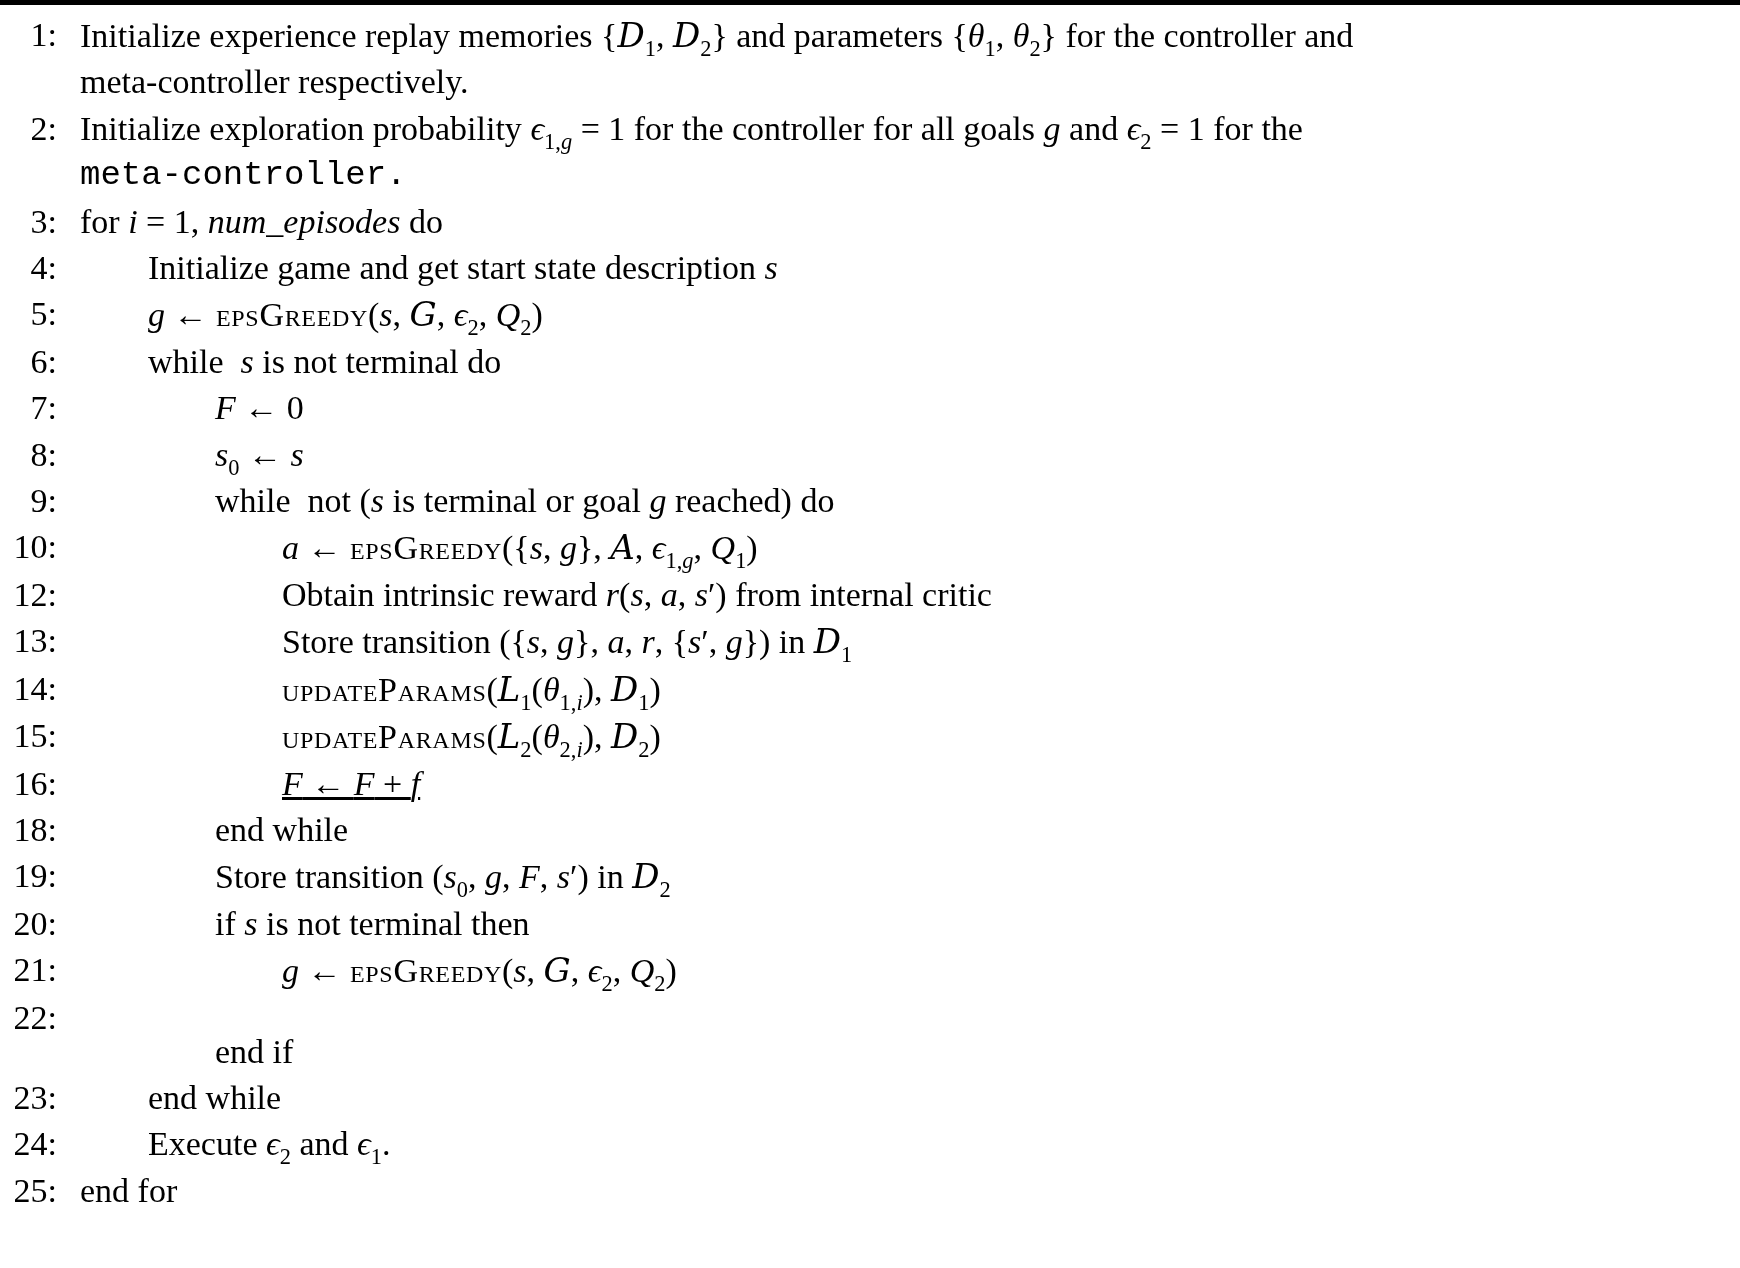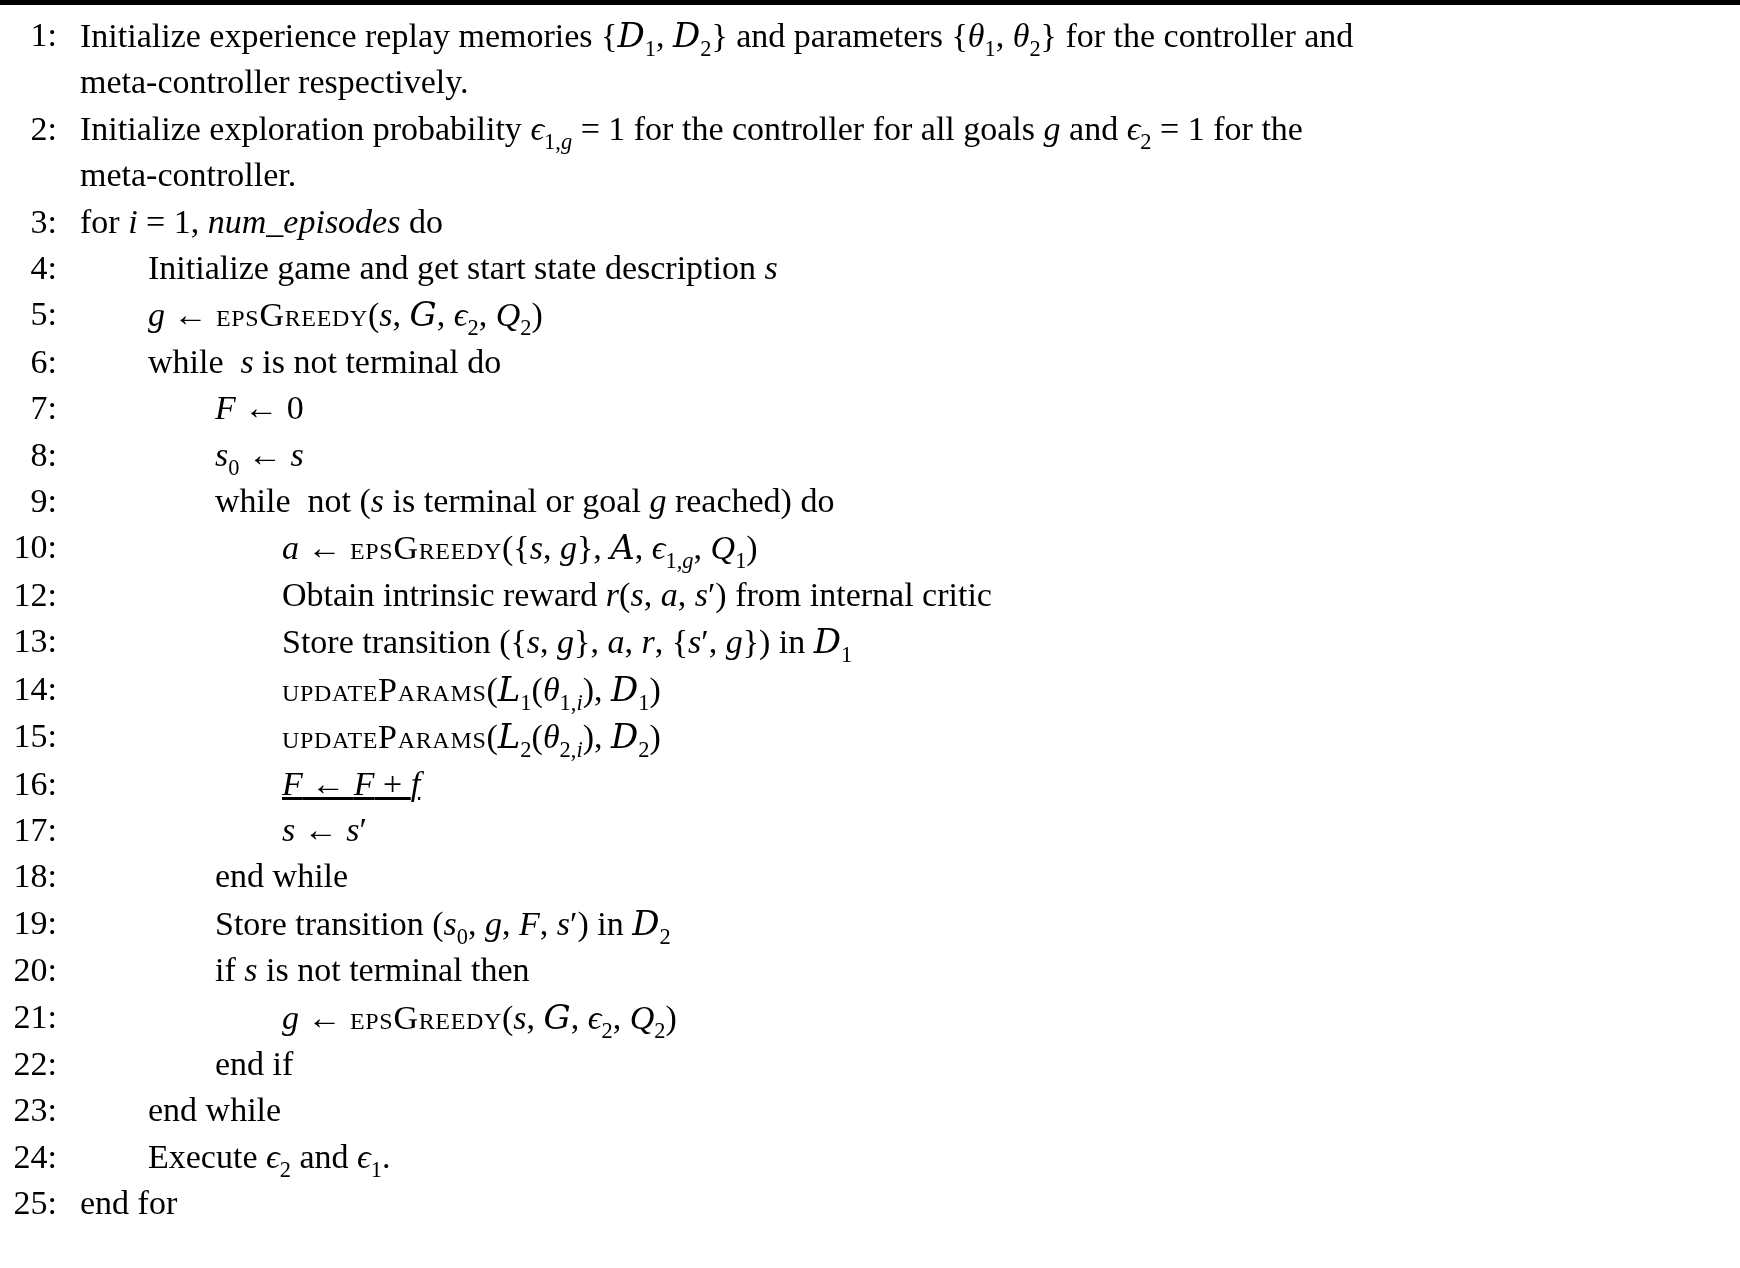--- a/index.html
+++ b/index.html
@@ -44,37 +44,36 @@
 </style>
 </head>
 <body>
 
 <div class="page">
   <div class="algo-rule"></div>
   <div class="algo-body">
       <div class="algo-line"><span class="num">1:</span><span class="stmt" style="padding-left: 23px;"><span class="seg-r">Initialize experience replay memories </span><span class="seg-r">{</span><span class="seg-c">D</span><span class="seg-sub">1</span><span class="seg-r">, </span><span class="seg-c">D</span><span class="seg-sub">2</span><span class="seg-r">} and parameters {</span><span class="seg-i">θ</span><span class="seg-sub">1</span><span class="seg-r">, </span><span class="seg-i">θ</span><span class="seg-sub">2</span><span class="seg-r">} for the controller and</span></span></div>
       <div class="algo-line"><span class="num"></span><span class="stmt" style="padding-left: 23px;"><span class="seg-r">meta-controller respectively.</span></span></div>
       <div class="algo-line"><span class="num">2:</span><span class="stmt" style="padding-left: 23px;"><span class="seg-r">Initialize exploration probability </span><span class="seg-i">ϵ</span><span class="seg-sub">1,</span><span class="seg-sub seg-i2">g</span><span class="seg-r"> = 1 for the controller for all goals </span><span class="seg-i">g</span><span class="seg-r"> and </span><span class="seg-i">ϵ</span><span class="seg-sub">2</span><span class="seg-r"> = 1 for the</span></span></div>
-      <div class="algo-line"><span class="num"></span><span class="stmt" style="padding-left: 23px;"><span class="seg-r">meta-controller.</span></span></div>
+      <div class="algo-line"><span class="num"></span><span class="stmt" style="padding-left: 23px; font-family: Liberation Mono, monospace;"><span class="seg-r">meta-controller.</span></span></div>
       <div class="algo-line"><span class="num">3:</span><span class="stmt" style="padding-left: 23px;"><span class="seg-b">for </span><span class="seg-i">i</span><span class="seg-r"> = 1, </span><span class="seg-i">num_episodes</span><span class="seg-r"> </span><span class="seg-b">do</span></span></div>
       <div class="algo-line"><span class="num">4:</span><span class="stmt" style="padding-left: 91px;"><span class="seg-r">Initialize game and get start state description </span><span class="seg-i">s</span></span></div>
       <div class="algo-line"><span class="num">5:</span><span class="stmt" style="padding-left: 91px;"><span class="seg-i">g</span><span class="seg-r"> ← </span><span class="seg-sc">epsGreedy</span><span class="seg-r">(</span><span class="seg-i">s</span><span class="seg-r">, </span><span class="seg-c">G</span><span class="seg-r">, </span><span class="seg-i">ϵ</span><span class="seg-sub">2</span><span class="seg-r">, </span><span class="seg-i">Q</span><span class="seg-sub">2</span><span class="seg-r">)</span></span></div>
       <div class="algo-line"><span class="num">6:</span><span class="stmt" style="padding-left: 91px;"><span class="seg-b">while</span><span class="seg-r">  </span><span class="seg-i">s</span><span class="seg-r"> is </span><span class="seg-b">not</span><span class="seg-r"> terminal </span><span class="seg-b">do</span></span></div>
       <div class="algo-line"><span class="num">7:</span><span class="stmt" style="padding-left: 158px;"><span class="seg-i">F</span><span class="seg-r"> ← 0</span></span></div>
       <div class="algo-line"><span class="num">8:</span><span class="stmt" style="padding-left: 158px;"><span class="seg-i">s</span><span class="seg-sub">0</span><span class="seg-r"> ← </span><span class="seg-i">s</span></span></div>
       <div class="algo-line"><span class="num">9:</span><span class="stmt" style="padding-left: 158px;"><span class="seg-b">while  not</span><span class="seg-r"> (</span><span class="seg-i">s</span><span class="seg-r"> is terminal </span><span class="seg-b">or</span><span class="seg-r"> goal </span><span class="seg-i">g</span><span class="seg-r"> reached) </span><span class="seg-b">do</span></span></div>
       <div class="algo-line"><span class="num">10:</span><span class="stmt" style="padding-left: 225px;"><span class="seg-i">a</span><span class="seg-r"> ← </span><span class="seg-sc">epsGreedy</span><span class="seg-r">({</span><span class="seg-i">s</span><span class="seg-r">, </span><span class="seg-i">g</span><span class="seg-r">}, </span><span class="seg-c">A</span><span class="seg-r">, </span><span class="seg-i">ϵ</span><span class="seg-sub">1,</span><span class="seg-sub seg-i2">g</span><span class="seg-r">, </span><span class="seg-i">Q</span><span class="seg-sub">1</span><span class="seg-r">)</span></span></div>
       <div class="algo-line"><span class="num">12:</span><span class="stmt" style="padding-left: 225px;"><span class="seg-r">Obtain intrinsic reward </span><span class="seg-i">r</span><span class="seg-r">(</span><span class="seg-i">s</span><span class="seg-r">, </span><span class="seg-i">a</span><span class="seg-r">, </span><span class="seg-i">s</span><span class="seg-r">′) from internal critic</span></span></div>
       <div class="algo-line"><span class="num">13:</span><span class="stmt" style="padding-left: 225px;"><span class="seg-r">Store transition ({</span><span class="seg-i">s</span><span class="seg-r">, </span><span class="seg-i">g</span><span class="seg-r">}, </span><span class="seg-i">a</span><span class="seg-r">, </span><span class="seg-i">r</span><span class="seg-r">, {</span><span class="seg-i">s</span><span class="seg-r">′, </span><span class="seg-i">g</span><span class="seg-r">}) in </span><span class="seg-c">D</span><span class="seg-sub">1</span></span></div>
       <div class="algo-line"><span class="num">14:</span><span class="stmt" style="padding-left: 225px;"><span class="seg-sc">updateParams</span><span class="seg-r">(</span><span class="seg-c">L</span><span class="seg-sub">1</span><span class="seg-r">(</span><span class="seg-i">θ</span><span class="seg-sub">1,</span><span class="seg-sub seg-i2">i</span><span class="seg-r">), </span><span class="seg-c">D</span><span class="seg-sub">1</span><span class="seg-r">)</span></span></div>
       <div class="algo-line"><span class="num">15:</span><span class="stmt" style="padding-left: 225px;"><span class="seg-sc">updateParams</span><span class="seg-r">(</span><span class="seg-c">L</span><span class="seg-sub">2</span><span class="seg-r">(</span><span class="seg-i">θ</span><span class="seg-sub">2,</span><span class="seg-sub seg-i2">i</span><span class="seg-r">), </span><span class="seg-c">D</span><span class="seg-sub">2</span><span class="seg-r">)</span></span></div>
       <div class="algo-line"><span class="num">16:</span><span class="stmt" style="padding-left: 225px; text-decoration: underline;"><span class="seg-i">F</span><span class="seg-r"> ← </span><span class="seg-i">F</span><span class="seg-r"> + </span><span class="seg-i">f</span></span></div>
-      <div class="algo-line"><span class="num">17:</span><span class="stmt" style="padding-left: 225px;"><span class="seg-i">s</span><span class="seg-r"> ← </span><span class="seg-i">s</span><span class="seg-r">′</span></span></div>
       <div class="algo-line"><span class="num">18:</span><span class="stmt" style="padding-left: 158px;"><span class="seg-b">end while</span></span></div>
       <div class="algo-line"><span class="num">19:</span><span class="stmt" style="padding-left: 158px;"><span class="seg-r">Store transition (</span><span class="seg-i">s</span><span class="seg-sub">0</span><span class="seg-r">, </span><span class="seg-i">g</span><span class="seg-r">, </span><span class="seg-i">F</span><span class="seg-r">, </span><span class="seg-i">s</span><span class="seg-r">′) in </span><span class="seg-c">D</span><span class="seg-sub">2</span></span></div>
       <div class="algo-line"><span class="num">20:</span><span class="stmt" style="padding-left: 158px;"><span class="seg-b">if </span><span class="seg-i">s</span><span class="seg-r"> is </span><span class="seg-b">not</span><span class="seg-r"> terminal </span><span class="seg-b">then</span></span></div>
       <div class="algo-line"><span class="num">21:</span><span class="stmt" style="padding-left: 225px;"><span class="seg-i">g</span><span class="seg-r"> ← </span><span class="seg-sc">epsGreedy</span><span class="seg-r">(</span><span class="seg-i">s</span><span class="seg-r">, </span><span class="seg-c">G</span><span class="seg-r">, </span><span class="seg-i">ϵ</span><span class="seg-sub">2</span><span class="seg-r">, </span><span class="seg-i">Q</span><span class="seg-sub">2</span><span class="seg-r">)</span></span></div>
-      <div class="algo-line"><span class="num">22:</span><span class="stmt" style="padding-left: 158px;"><span class="seg-b">end if</span></span></div>
+      <div class="algo-line"><span class="num">22:</span><span class="stmt" style="padding-left: 158px; margin-top: 34px;"><span class="seg-b">end if</span></span></div>
       <div class="algo-line"><span class="num">23:</span><span class="stmt" style="padding-left: 91px;"><span class="seg-b">end while</span></span></div>
       <div class="algo-line"><span class="num">24:</span><span class="stmt" style="padding-left: 91px;"><span class="seg-r">Execute </span><span class="seg-i">ϵ</span><span class="seg-sub">2</span><span class="seg-r"> and </span><span class="seg-i">ϵ</span><span class="seg-sub">1</span><span class="seg-r">.</span></span></div>
       <div class="algo-line"><span class="num">25:</span><span class="stmt" style="padding-left: 23px;"><span class="seg-b">end for</span></span></div>
     </div>
 </div>
 
 </body></html>

